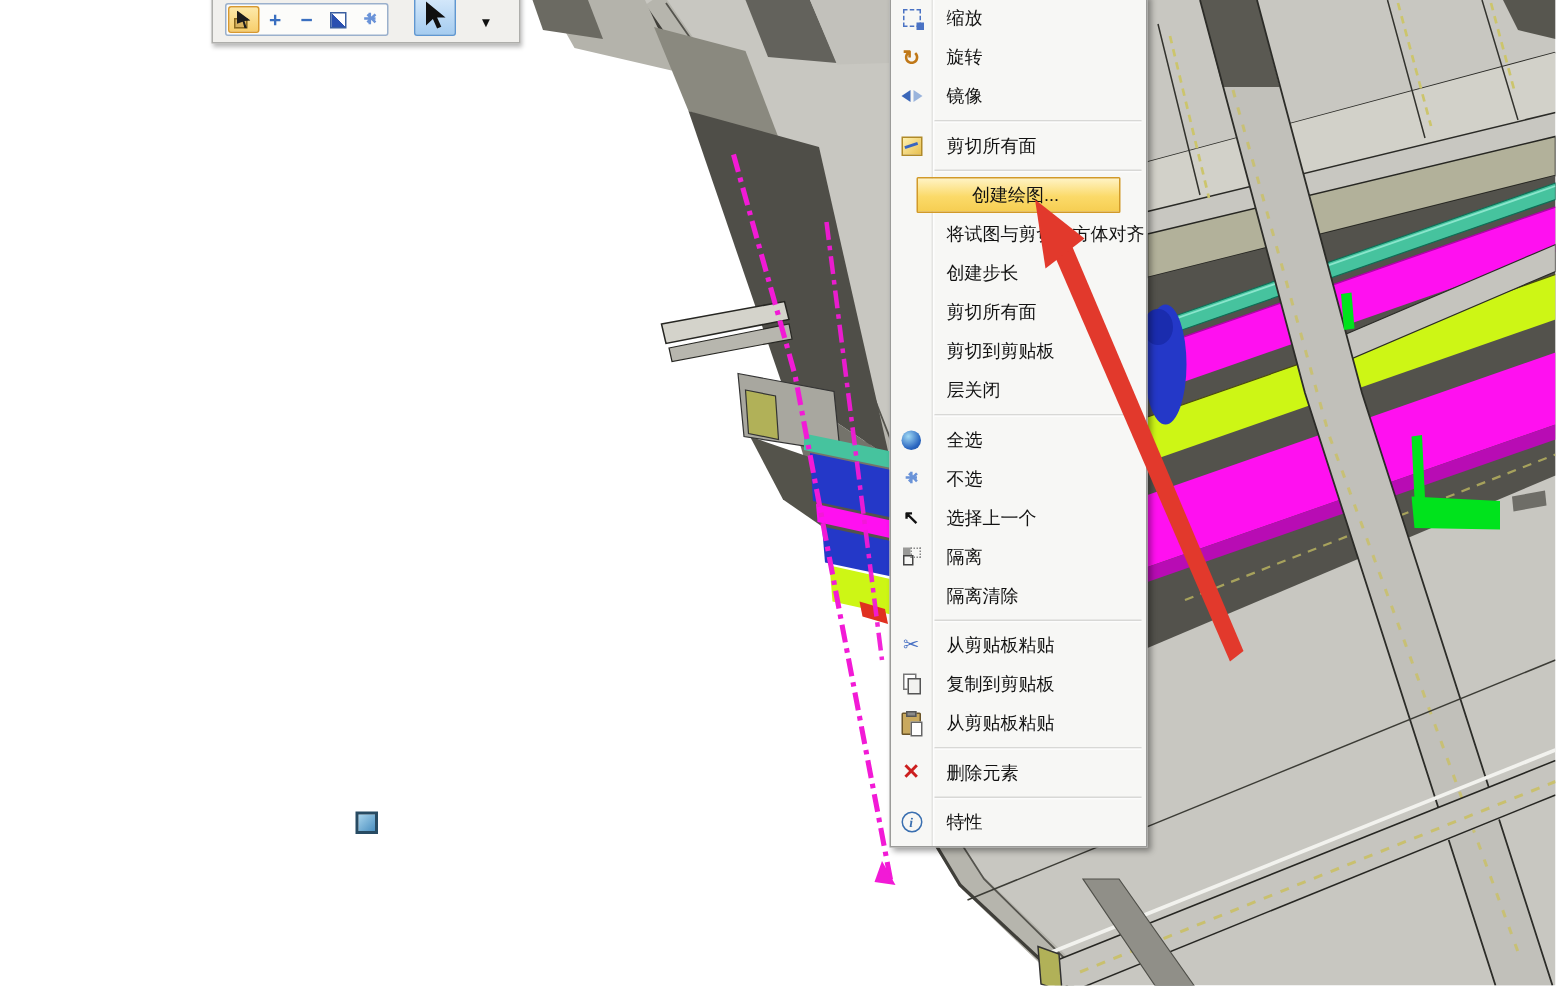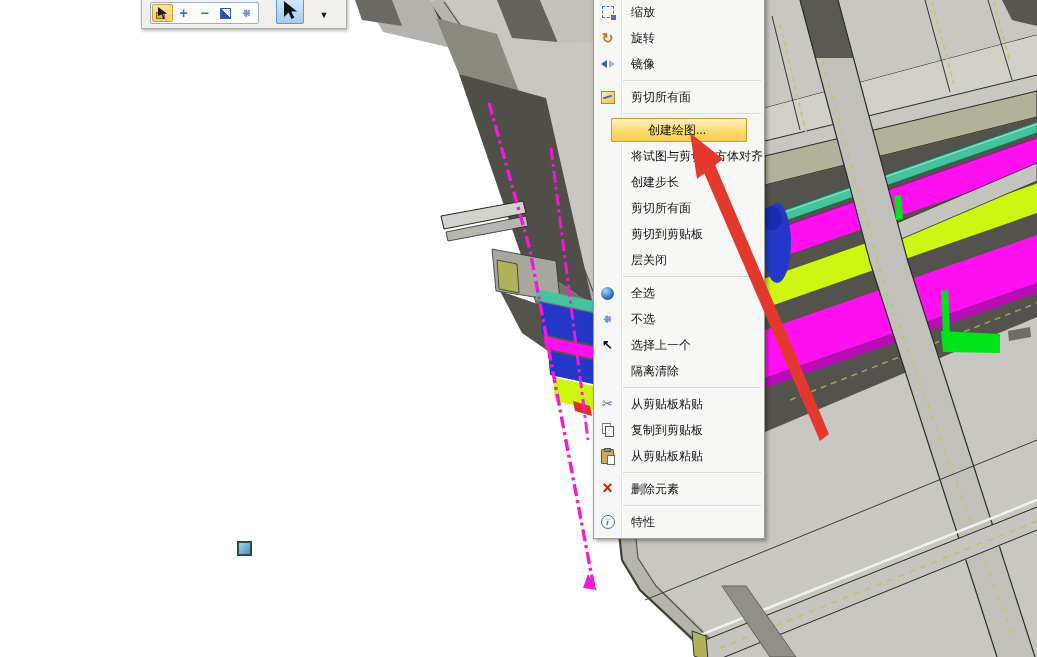--- a/index.html
+++ b/index.html
@@ -302,20 +302,26 @@
       </span>
     <span class="lbl">不选</span>
   </div>
   <div class="mi">
     <span class="gut">
         <span class="ic ic-prev">↖</span>
       </span>
     <span class="lbl">选择上一个</span>
   </div>
   <div class="mi">
+    <span class="gut">
+        <span class="ic ic-isolate"></span>
+      </span>
+    <span class="lbl">隔离</span>
+  </div>
+  <div class="mi">
     <span class="gut"></span>
     <span class="lbl">隔离清除</span>
   </div>
   <div class="msep"></div>
 
   <div class="mi">
     <span class="gut">
         <span class="ic ic-cut">✂</span>
       </span>
     <span class="lbl">从剪贴板粘贴</span>

